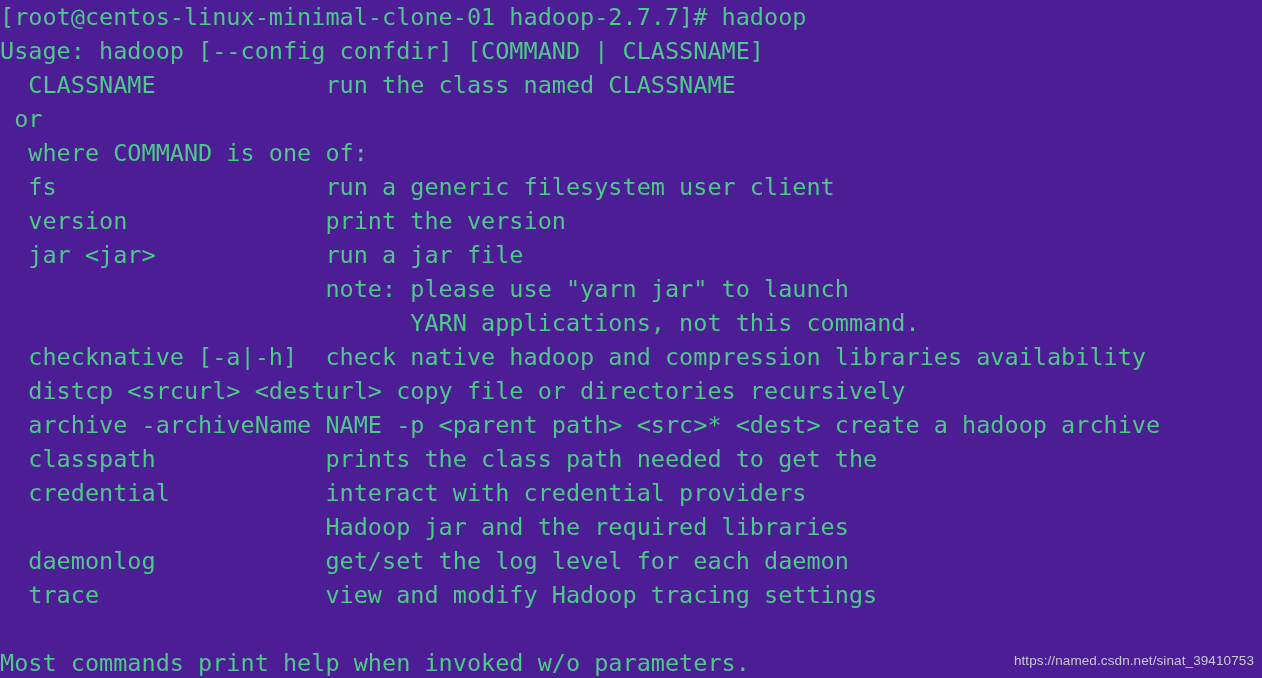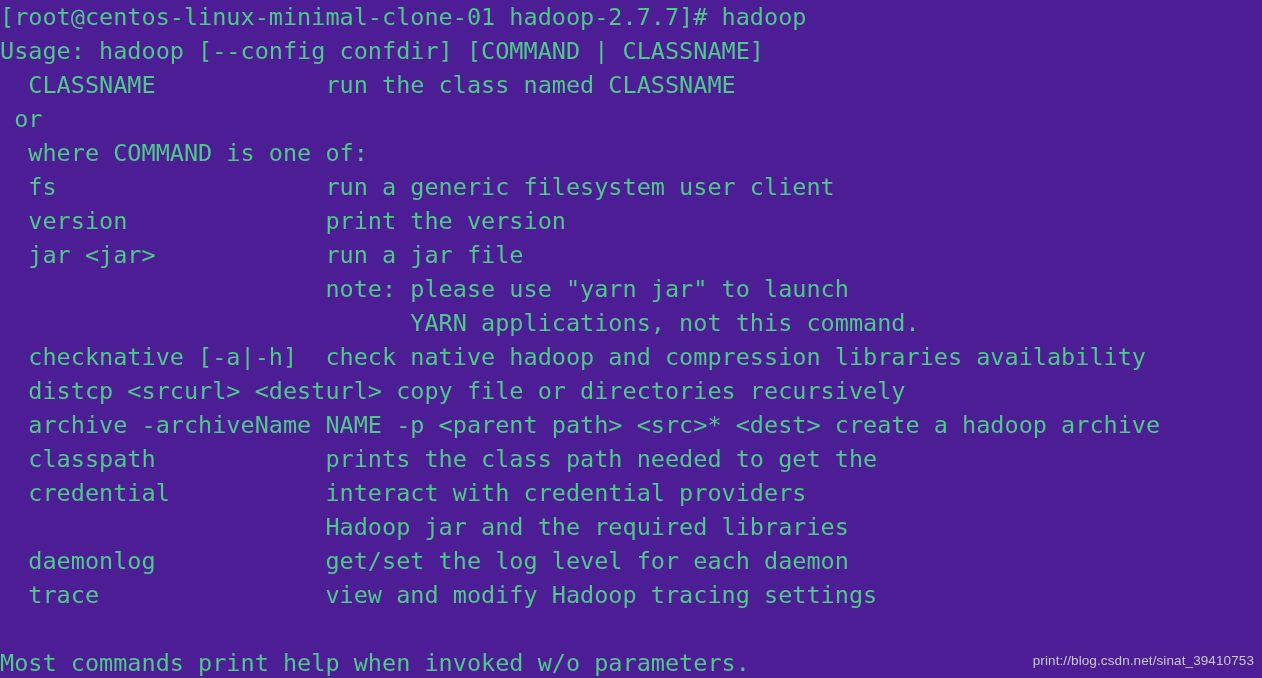--- a/index.html
+++ b/index.html
@@ -56,15 +56,15 @@
     pointer-events: none;
   }
 </style>
 </head>
 <body>
 
 <div id="terminal">
 
   <pre id="terminal-output"><span class="term-line">[root@centos-linux-minimal-clone-01 hadoop-2.7.7]# hadoop</span><span class="term-line">Usage: hadoop [--config confdir] [COMMAND | CLASSNAME]</span><span class="term-line">  CLASSNAME            run the class named CLASSNAME</span><span class="term-line"> or</span><span class="term-line">  where COMMAND is one of:</span><span class="term-line">  fs                   run a generic filesystem user client</span><span class="term-line">  version              print the version</span><span class="term-line">  jar &lt;jar&gt;            run a jar file</span><span class="term-line">                       note: please use "yarn jar" to launch</span><span class="term-line">                             YARN applications, not this command.</span><span class="term-line">  checknative [-a|-h]  check native hadoop and compression libraries availability</span><span class="term-line">  distcp &lt;srcurl&gt; &lt;desturl&gt; copy file or directories recursively</span><span class="term-line">  archive -archiveName NAME -p &lt;parent path&gt; &lt;src&gt;* &lt;dest&gt; create a hadoop archive</span><span class="term-line">  classpath            prints the class path needed to get the</span><span class="term-line">  credential           interact with credential providers</span><span class="term-line">                       Hadoop jar and the required libraries</span><span class="term-line">  daemonlog            get/set the log level for each daemon</span><span class="term-line">  trace                view and modify Hadoop tracing settings</span><span class="term-line blank"></span><span class="term-line">Most commands print help when invoked w/o parameters.</span></pre>
 
-  <div id="watermark">print://blog.csdn.net/sinat_39410753</div>
+  <div id="watermark">https://named.csdn.net/sinat_39410753</div>
 
 </div>
 
 </body></html>

